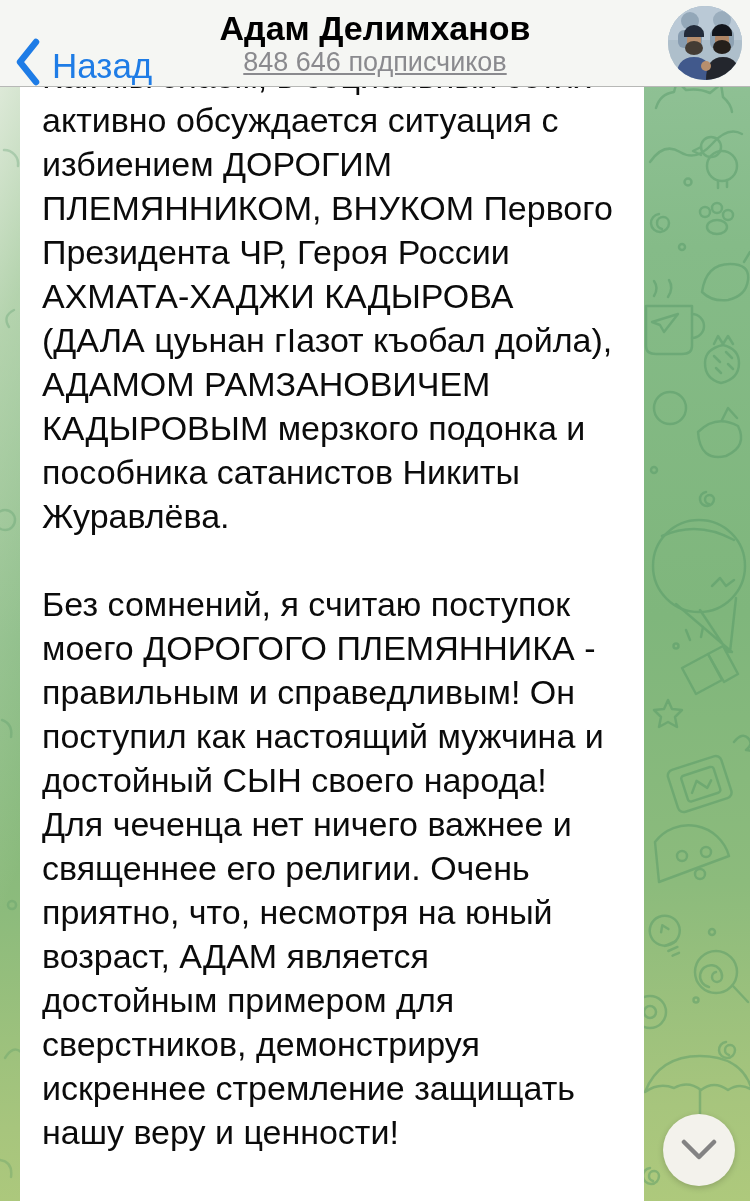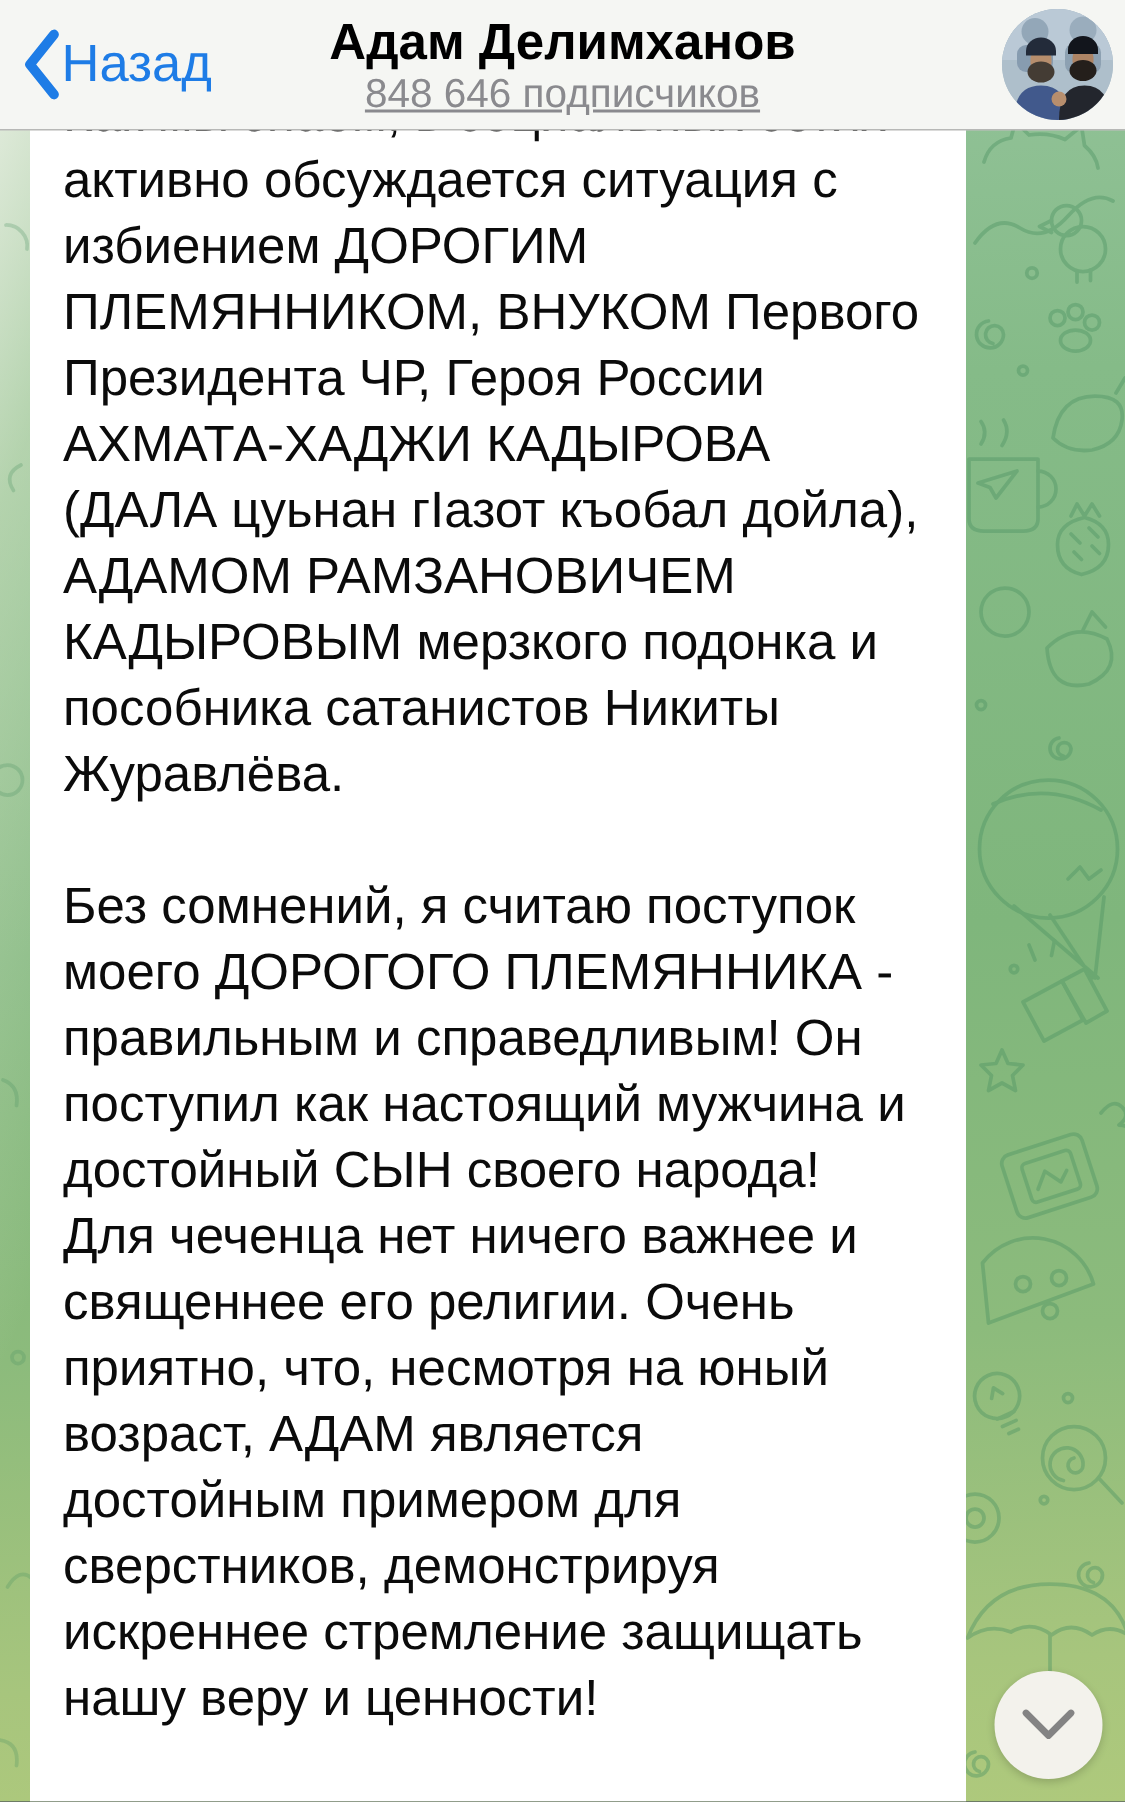--- a/index.html
+++ b/index.html
@@ -25,21 +25,21 @@
     white-space:pre;letter-spacing:0px;
   }
   .header{
     position:absolute;left:0;top:0;width:750px;height:86px;
     background:#f5f6f3;
     border-bottom:1px solid rgba(0,0,0,0.25);
     z-index:5;
   }
   .back{
     position:absolute;left:15px;top:0;height:86px;
-    display:flex;align-items:center;
+    display:flex;align-items:flex-end;gap:11px;
     color:#1e7ce6;font-size:35px;cursor:pointer;
   }
   .titlebox{
     position:absolute;left:50%;top:0;height:86px;transform:translateX(-50%);
     display:flex;flex-direction:column;align-items:center;justify-content:center;gap:4px;
     text-align:center;white-space:nowrap;
   }
   .title{font-size:34px;font-weight:bold;color:#000;line-height:34px;}
   .subtitle{font-size:27px;color:#8a8a8e;line-height:27px;text-decoration:underline;}
   .avatar{

